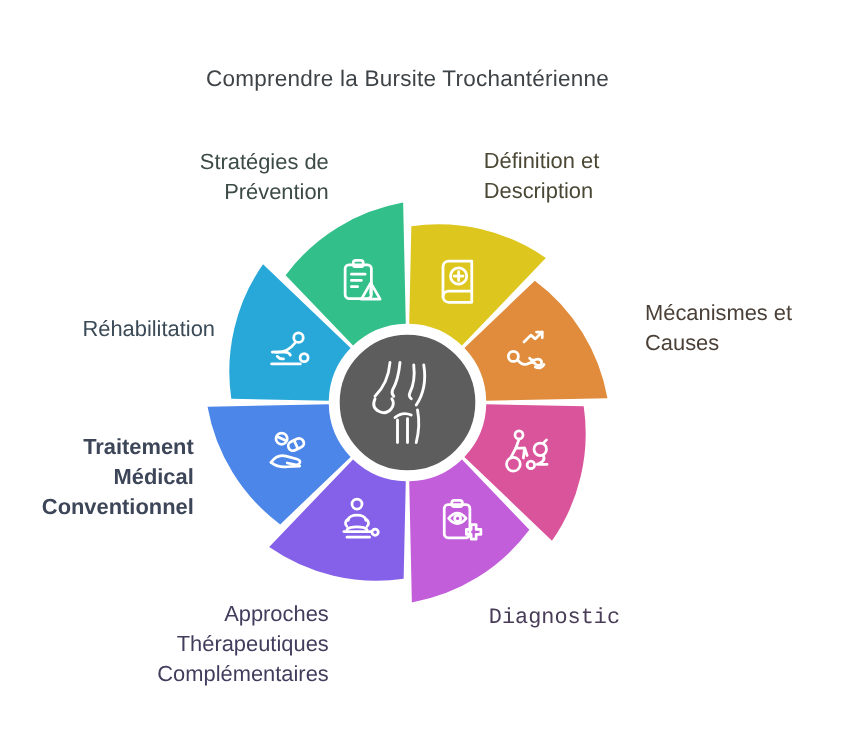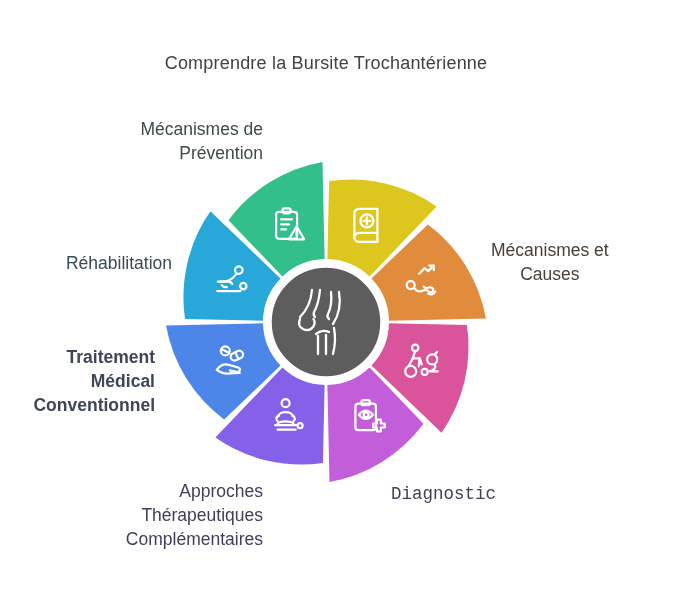--- a/index.html
+++ b/index.html
@@ -6,21 +6,21 @@
   body{width:674px;height:601px;position:relative;overflow:hidden;
        font-family:"Liberation Sans",sans-serif;}
   .stage{position:absolute;inset:0;}
   .title{position:absolute;left:0;right:22px;top:51px;text-align:center;
          font-size:18px;line-height:24px;font-weight:500;color:#3e4347;
          letter-spacing:.2px;}
   .lbl{position:absolute;font-size:17.5px;line-height:24px;font-weight:400;
        white-space:pre-line;color:#40454b;}
   .lbl.right{text-align:right;}
   #lbl-definition{left:387px;top:116px;}
-  #lbl-mecanismes{left:491px;top:238px;text-align:center;}
+  #lbl-mecanismes{left:516px;top:238px;}
   #lbl-symptomes{left:497px;top:347px;}
   #lbl-diagnostic{left:391px;top:482px;font-family:Liberation Mono, monospace;}
   #lbl-approches{right:411px;top:479px;}
   #lbl-traitement{right:519px;top:345px;}
   #lbl-rehabilitation{right:502px;top:251px;}
   #lbl-strategies{right:411px;top:117px;}
   svg.wheel{position:absolute;left:0;top:0;}
   .icon-stroke{fill:none;stroke:#fff;stroke-width:2.2;stroke-linecap:round;stroke-linejoin:round;}
   .knee-stroke{fill:none;stroke:#fff;stroke-width:2.3;stroke-linecap:round;stroke-linejoin:round;}
 </style>
@@ -125,25 +125,27 @@
         <path class="knee-stroke" d="M51,8 C53,20 51,31 45,40"></path>
         <path class="knee-stroke" d="M43,8 C44,17 43,24 40,30 q-1.5,3 1,5"></path>
         <path class="knee-stroke" d="M28,50 q6,-5 13,-2"></path>
         <path class="knee-stroke" d="M30,52 L30,70"></path>
         <path class="knee-stroke" d="M38,51 L38,70"></path>
         <path class="knee-stroke" d="M46,44 C48,54 47,62 45,70"></path>
       </g>
     </g>
   </svg>
 
+  <div class="lbl" id="lbl-definition" style="color: rgb(74, 71, 52);">Définition et
+Description</div>
   <div class="lbl" id="lbl-mecanismes" style="color: rgb(75, 64, 55);">Mécanismes et
 Causes</div>
   <div class="lbl" id="lbl-diagnostic" style="color: rgb(72, 60, 87);">Diagnostic</div>
   <div class="lbl right" id="lbl-approches" style="color: rgb(67, 61, 93);">Approches
 Thérapeutiques
 Complémentaires</div>
   <div class="lbl right" id="lbl-traitement" style="color: rgb(61, 70, 88); font-weight: bold;">Traitement
 Médical
 Conventionnel</div>
   <div class="lbl right" id="lbl-rehabilitation" style="color: rgb(58, 74, 87);">Réhabilitation</div>
-  <div class="lbl right" id="lbl-strategies" style="color: rgb(60, 75, 69);">Mécanismes de
+  <div class="lbl right" id="lbl-strategies" style="color: rgb(60, 75, 69);">Stratégies de
 Prévention</div>
 </div>
 
 </body></html>

